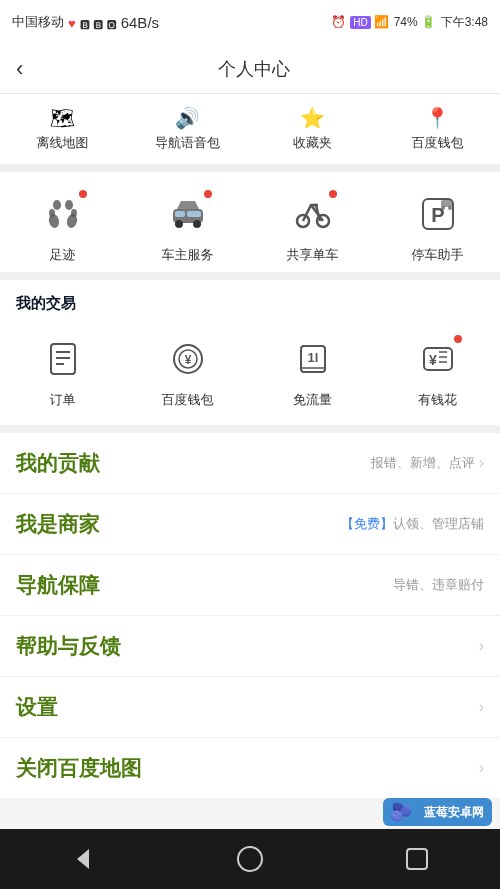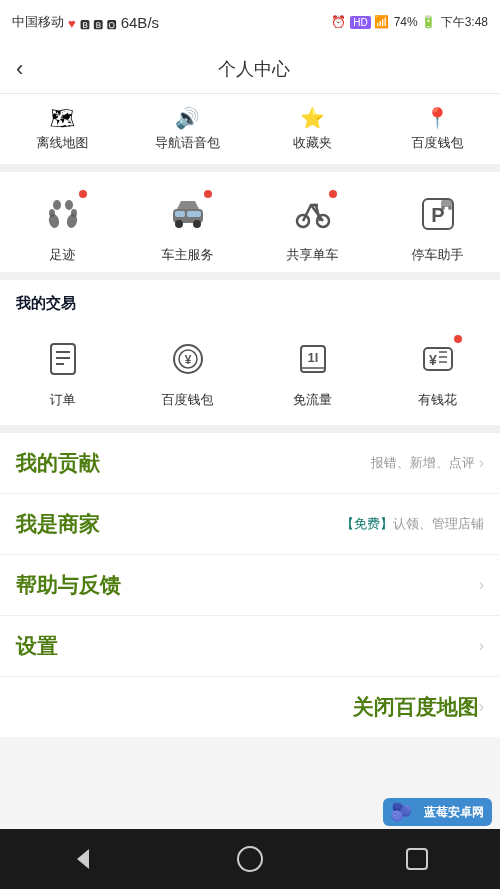--- a/index.html
+++ b/index.html
@@ -360,41 +360,47 @@
     <div class="list-item-right">
       <span class="list-item-right-text">报错、新增、点评</span>
       <span class="chevron">›</span>
     </div>
   </div>
 
   <div class="list-item">
     <span class="list-item-left">我是商家</span>
     <div class="list-item-right">
       <span class="list-item-right-text">
-        <span style="color:#0f766e;margin-left:40px;">【免费】</span><span>认领、管理店铺</span>
+        <span style="color:#3b82f6;margin-left:40px;">【免费】</span><span>认领、管理店铺</span>
       </span>
     </div>
   </div>
 
+  <div class="list-item">
+    <span class="list-item-left">导航保障</span>
+    <div class="list-item-right">
+      <span class="list-item-right-text">导错、违章赔付</span>
+    </div>
+  </div>
 
   <div class="list-item">
     <span class="list-item-left">帮助与反馈</span>
     <div class="list-item-right">
       <span class="chevron">›</span>
     </div>
   </div>
 
   <div class="list-item">
     <span class="list-item-left">设置</span>
     <div class="list-item-right">
       <span class="chevron">›</span>
     </div>
   </div>
 
-  <div class="list-item" style="border-bottom: none; justify-content: flex-end;">
+  <div class="list-item" style="border-bottom: none;">
     <span class="list-item-left">关闭百度地图</span>
     <div class="list-item-right">
       <span class="chevron">›</span>
     </div>
   </div>
 
 </div>
 
 <div class="bottom-nav">
   <div class="bottom-nav-btn">

